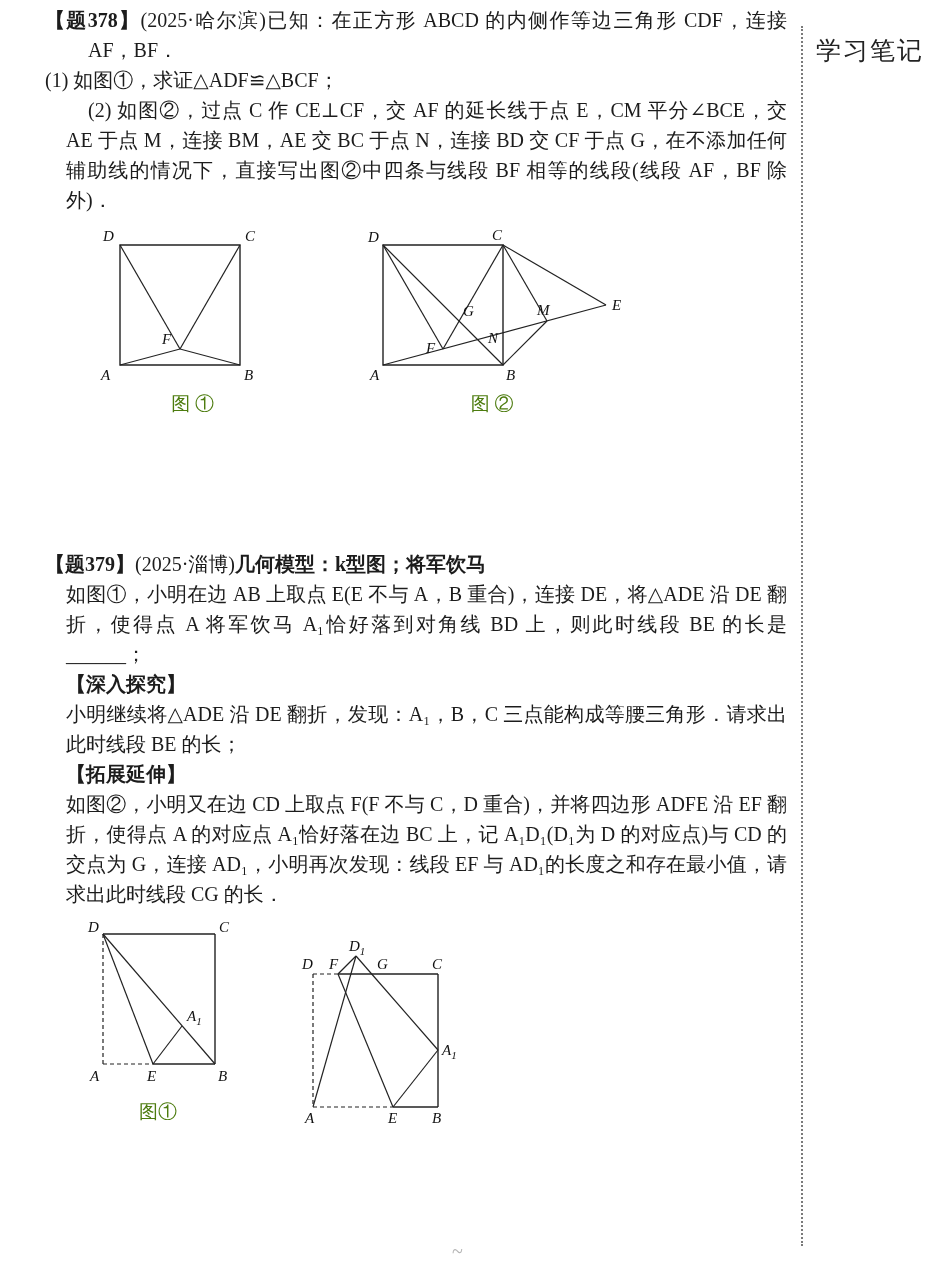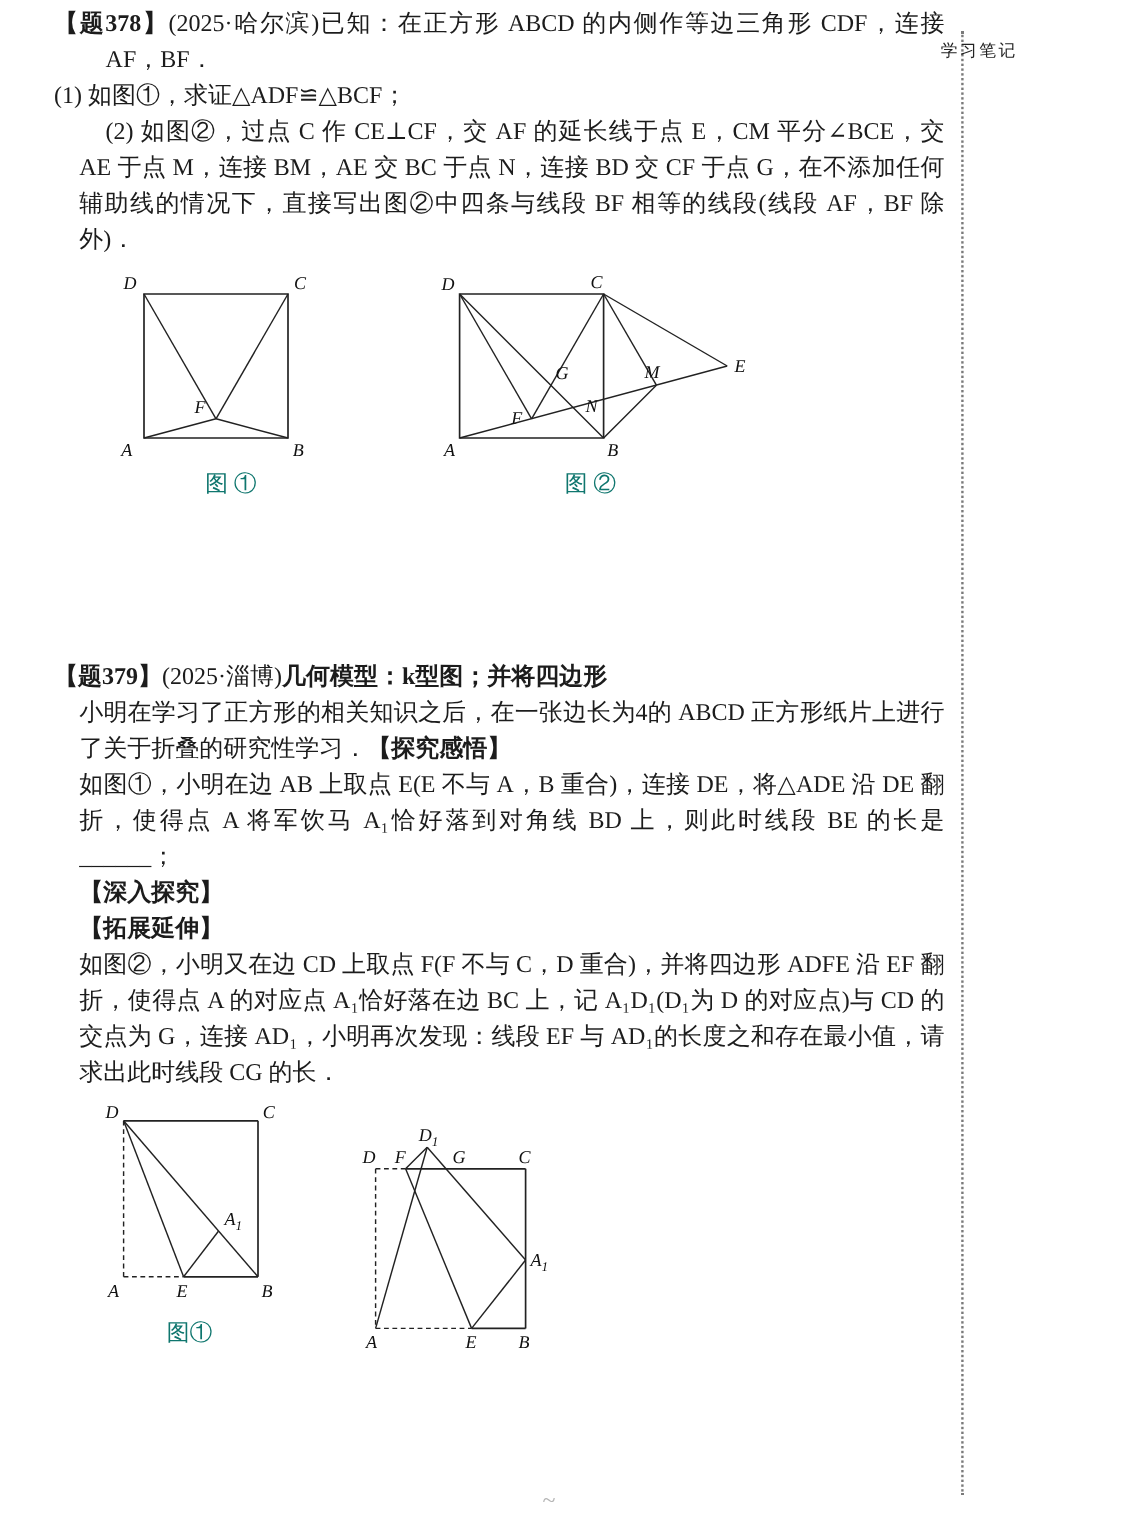--- a/index.html
+++ b/index.html
@@ -7,38 +7,38 @@
   body {
     width:949px; height:1280px; position:relative; overflow:hidden;
     font-family:"Liberation Serif","DejaVu Serif",serif;
     color:#1c1c1c;
   }
   .margin-divider {
     position:absolute; left:801px; top:26px; height:1220px; width:0;
     border-left:2px dotted #7a7a7a;
   }
   .margin-note {
-    position:absolute; left:784px; top:34px;
-    font-size:14px; letter-spacing:2px; color:#222;
+    position:absolute; left:816px; top:34px;
+    font-size:25px; letter-spacing:2px; color:#222;
   }
   .content {
     position:absolute; left:45px; top:5px; width:742px;
     font-size:20px; line-height:30px; text-align:justify;
   }
   .b { font-weight:bold; }
   p.hang { padding-left:43px; text-indent:-43px; }
   p.ind43 { }
   p.part2 { margin-left:21px; text-indent:22px; }
   p.ind21 { margin-left:21px; }
   .sec379 { margin-top:130px; }
   .figrow { display:flex; align-items:flex-end; margin-top:10px; }
   .figrow378 { margin-left:40px; gap:58px; }
   .figrow379 { margin-left:33px; gap:55px; }
   figure { text-align:center; }
-  figcaption { font-size:19px; margin-top:6px; color:#0f766e; }
+  figcaption { font-size:19px; margin-top:6px; color:#4d7c0f; }
   svg { display:block; }
   svg .edge { stroke:#222; stroke-width:1.4; fill:none; }
   svg .seg  { stroke:#222; stroke-width:1.2; fill:none; }
   svg .dash { stroke:#222; stroke-width:1.2; fill:none; stroke-dasharray:4,3; }
   svg text.vlab {
     font-family:"Liberation Serif","DejaVu Serif",serif;
     font-style:italic; font-size:15px; fill:#111;
   }
   svg tspan.sub { font-size:11px; }
   .footer-mark {
@@ -105,29 +105,29 @@
           <text class="vlab" x="179" y="90">M</text>
           <text class="vlab" x="130" y="118">N</text>
         </svg>
         <figcaption>图 ②</figcaption>
       </figure>
 
     </div>
   </section>
 
   <section class="sec379">
-    <p><span class="b">【题379】</span><span>(2025·淄博)</span><span class="b">几何模型：k型图；并将四边形</span></p>
+    <p><span class="b">【题379】</span><span>(2025·淄博)</span><span class="b">几何模型：k型图；将军饮马</span></p>
 
 
-    <p class="ind21"><span>小明在学习了正方形的相关知识之后，在一张边长为4的 ABCD 正方形纸片上进行了关于折叠的研究性学习．</span><span class="b">【探究感悟】</span></p>
 
     <p class="ind21">如图①，小明在边 AB 上取点 E(E 不与 A，B 重合)，连接 DE，将△ADE 沿 DE 翻折，使得点 A 将军饮马 A₁恰好落到对角线 BD 上，则此时线段 BE 的长是______；</p>
 
     <p class="ind21 b">【深入探究】</p>
 
+    <p class="ind21">小明继续将△ADE 沿 DE 翻折，发现：A₁，B，C 三点能构成等腰三角形．请求出此时线段 BE 的长；</p>
 
     <p class="ind21 b">【拓展延伸】</p>
 
     <p class="ind21">如图②，小明又在边 CD 上取点 F(F 不与 C，D 重合)，并将四边形 ADFE 沿 EF 翻折，使得点 A 的对应点 A₁恰好落在边 BC 上，记 A₁D₁(D₁为 D 的对应点)与 CD 的交点为 G，连接 AD₁，小明再次发现：线段 EF 与 AD₁的长度之和存在最小值，请求出此时线段 CG 的长．</p>
 
     <div class="figrow figrow379">
 
       <figure>
         <svg width="160" height="172" viewBox="0 0 160 172">
           <g>

